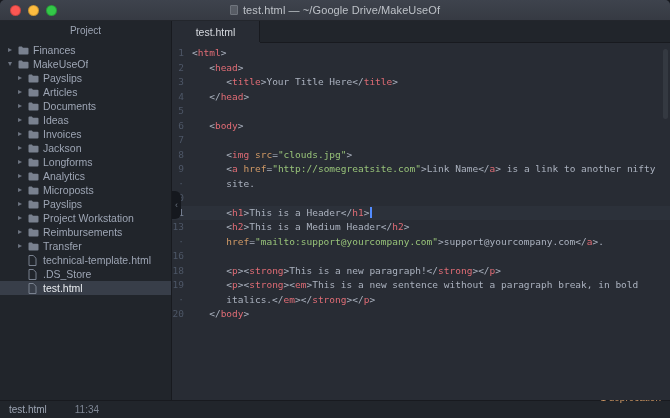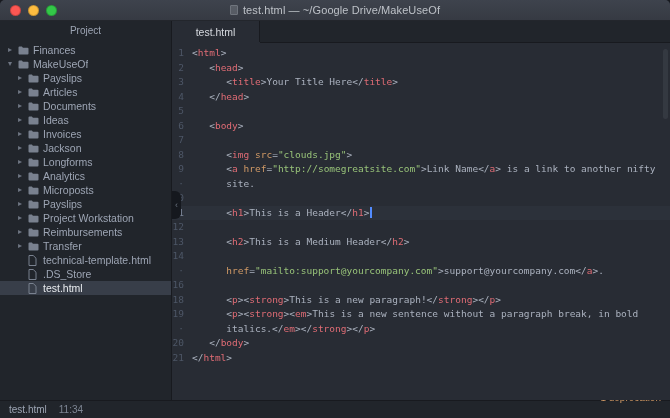--- a/index.html
+++ b/index.html
@@ -46,21 +46,21 @@
   .tok-tag { color: #e06c75; }
   .tok-attr{ color: #d19a66; }
   .tok-str { color: #98c379; }
   .tok-link{ color: #98c379; }
   .tok-cursor { display: inline-block; width: 2px; height: 11px; background: #528bff; vertical-align: text-bottom; margin-left: 1px; }
   .handle { position: absolute; left: 0; top: 170px; width: 9px; height: 28px; background: #15181e; border-radius: 0 6px 6px 0; color: #6b7380; font-size: 9px; display: flex; align-items: center; justify-content: center; }
   .scroll-thumb { position: absolute; right: 2px; top: 28px; width: 5px; height: 70px; background: rgba(171,178,191,0.10); border-radius: 3px; }
 
   
   .statusbar { height: 18px; flex: none; background: #21252b; border-top: 1px solid #181a1f; display: flex; align-items: center; padding: 0 9px; font-size: 10px; color: #9da5b4; }
-  .sb-cursor { margin-left: 12px; color: #7e8694; }
+  .sb-cursor { margin-left: 28px; color: #7e8694; }
   .sb-right { margin-left: auto; display: flex; align-items: center; gap: 14px; flex-direction: column; }
   .sb-dep { display: flex; align-items: center; gap: 4px; color: #d19a66; }
   .warn-i { color: #e0823d; font-size: 10px; line-height: 10px; }
 </style>
 </head>
 <body>
 
 <div class="window">
 
   <div class="titlebar">
@@ -257,30 +257,27 @@
           <div class="code-row"><span class="gutter">3</span><span class="code-text"><span class="tok-txt">      </span><span class="tok-p">&lt;</span><span class="tok-tag">title</span><span class="tok-p">&gt;</span><span class="tok-txt">Your Title Here</span><span class="tok-p">&lt;/</span><span class="tok-tag">title</span><span class="tok-p">&gt;</span></span></div>
           <div class="code-row"><span class="gutter">4</span><span class="code-text"><span class="tok-txt">   </span><span class="tok-p">&lt;/</span><span class="tok-tag">head</span><span class="tok-p">&gt;</span></span></div>
           <div class="code-row"><span class="gutter">5</span><span class="code-text"></span></div>
           <div class="code-row"><span class="gutter">6</span><span class="code-text"><span class="tok-txt">   </span><span class="tok-p">&lt;</span><span class="tok-tag">body</span><span class="tok-p">&gt;</span></span></div>
           <div class="code-row"><span class="gutter">7</span><span class="code-text"></span></div>
           <div class="code-row"><span class="gutter">8</span><span class="code-text"><span class="tok-txt">      </span><span class="tok-p">&lt;</span><span class="tok-tag">img</span><span class="tok-txt"> </span><span class="tok-attr">src</span><span class="tok-p">=</span><span class="tok-str">"clouds.jpg"</span><span class="tok-p">&gt;</span></span></div>
           <div class="code-row"><span class="gutter">9</span><span class="code-text"><span class="tok-txt">      </span><span class="tok-p">&lt;</span><span class="tok-tag">a</span><span class="tok-txt"> </span><span class="tok-attr">href</span><span class="tok-p">=</span><span class="tok-str">"</span><span class="tok-link">http://somegreatsite.com</span><span class="tok-str">"</span><span class="tok-p">&gt;</span><span class="tok-txt">Link Name</span><span class="tok-p">&lt;/</span><span class="tok-tag">a</span><span class="tok-p">&gt;</span><span class="tok-txt"> is a link to another nifty</span></span></div>
           <div class="code-row"><span class="gutter">·</span><span class="code-text"><span class="tok-txt">      site.</span></span></div>
           <div class="code-row"><span class="gutter">10</span><span class="code-text"></span></div>
           <div class="code-row active"><span class="gutter active">11</span><span class="code-text"><span class="tok-txt">      </span><span class="tok-p">&lt;</span><span class="tok-tag">h1</span><span class="tok-p">&gt;</span><span class="tok-txt">This is a Header</span><span class="tok-p">&lt;/</span><span class="tok-tag">h1</span><span class="tok-p">&gt;</span><span class="tok-cursor"></span></span></div>
-          <div class="code-row"><span class="gutter">12</span><span class="code-text"></span></div>
           <div class="code-row"><span class="gutter">13</span><span class="code-text"><span class="tok-txt">      </span><span class="tok-p">&lt;</span><span class="tok-tag">h2</span><span class="tok-p">&gt;</span><span class="tok-txt">This is a Medium Header</span><span class="tok-p">&lt;/</span><span class="tok-tag">h2</span><span class="tok-p">&gt;</span></span></div>
-          <div class="code-row"><span class="gutter">14</span><span class="code-text"></span></div>
           <div class="code-row"><span class="gutter">·</span><span class="code-text"><span class="tok-txt">      </span><span class="tok-attr">href</span><span class="tok-p">=</span><span class="tok-str">"</span><span class="tok-link">mailto:support@yourcompany.com</span><span class="tok-str">"</span><span class="tok-p">&gt;</span><span class="tok-txt">support@yourcompany.com</span><span class="tok-p">&lt;/</span><span class="tok-tag">a</span><span class="tok-p">&gt;</span><span class="tok-txt">.</span></span></div>
           <div class="code-row"><span class="gutter">16</span><span class="code-text"></span></div>
           <div class="code-row"><span class="gutter">18</span><span class="code-text"><span class="tok-txt">      </span><span class="tok-p">&lt;</span><span class="tok-tag">p</span><span class="tok-p">&gt;</span><span class="tok-p">&lt;</span><span class="tok-tag">strong</span><span class="tok-p">&gt;</span><span class="tok-txt">This is a new paragraph!</span><span class="tok-p">&lt;/</span><span class="tok-tag">strong</span><span class="tok-p">&gt;</span><span class="tok-p">&lt;/</span><span class="tok-tag">p</span><span class="tok-p">&gt;</span></span></div>
           <div class="code-row"><span class="gutter">19</span><span class="code-text"><span class="tok-txt">      </span><span class="tok-p">&lt;</span><span class="tok-tag">p</span><span class="tok-p">&gt;</span><span class="tok-p">&lt;</span><span class="tok-tag">strong</span><span class="tok-p">&gt;</span><span class="tok-p">&lt;</span><span class="tok-tag">em</span><span class="tok-p">&gt;</span><span class="tok-txt">This is a new sentence without a paragraph break, in bold</span></span></div>
           <div class="code-row"><span class="gutter">·</span><span class="code-text"><span class="tok-txt">      italics.</span><span class="tok-p">&lt;/</span><span class="tok-tag">em</span><span class="tok-p">&gt;</span><span class="tok-p">&lt;/</span><span class="tok-tag">strong</span><span class="tok-p">&gt;</span><span class="tok-p">&lt;/</span><span class="tok-tag">p</span><span class="tok-p">&gt;</span></span></div>
           <div class="code-row"><span class="gutter">20</span><span class="code-text"><span class="tok-txt">   </span><span class="tok-p">&lt;/</span><span class="tok-tag">body</span><span class="tok-p">&gt;</span></span></div>
-          <div class="code-row"><span class="gutter">21</span><span class="code-text"><span class="tok-p">&lt;/</span><span class="tok-tag">html</span><span class="tok-p">&gt;</span></span></div>
         </div>
       <div class="handle">‹</div>
       <div class="scroll-thumb"></div>
     </div>
 
   </div>
 
   <div class="statusbar">
     <span class="sb-file">test.html</span>
     <span class="sb-cursor">11:34</span>

